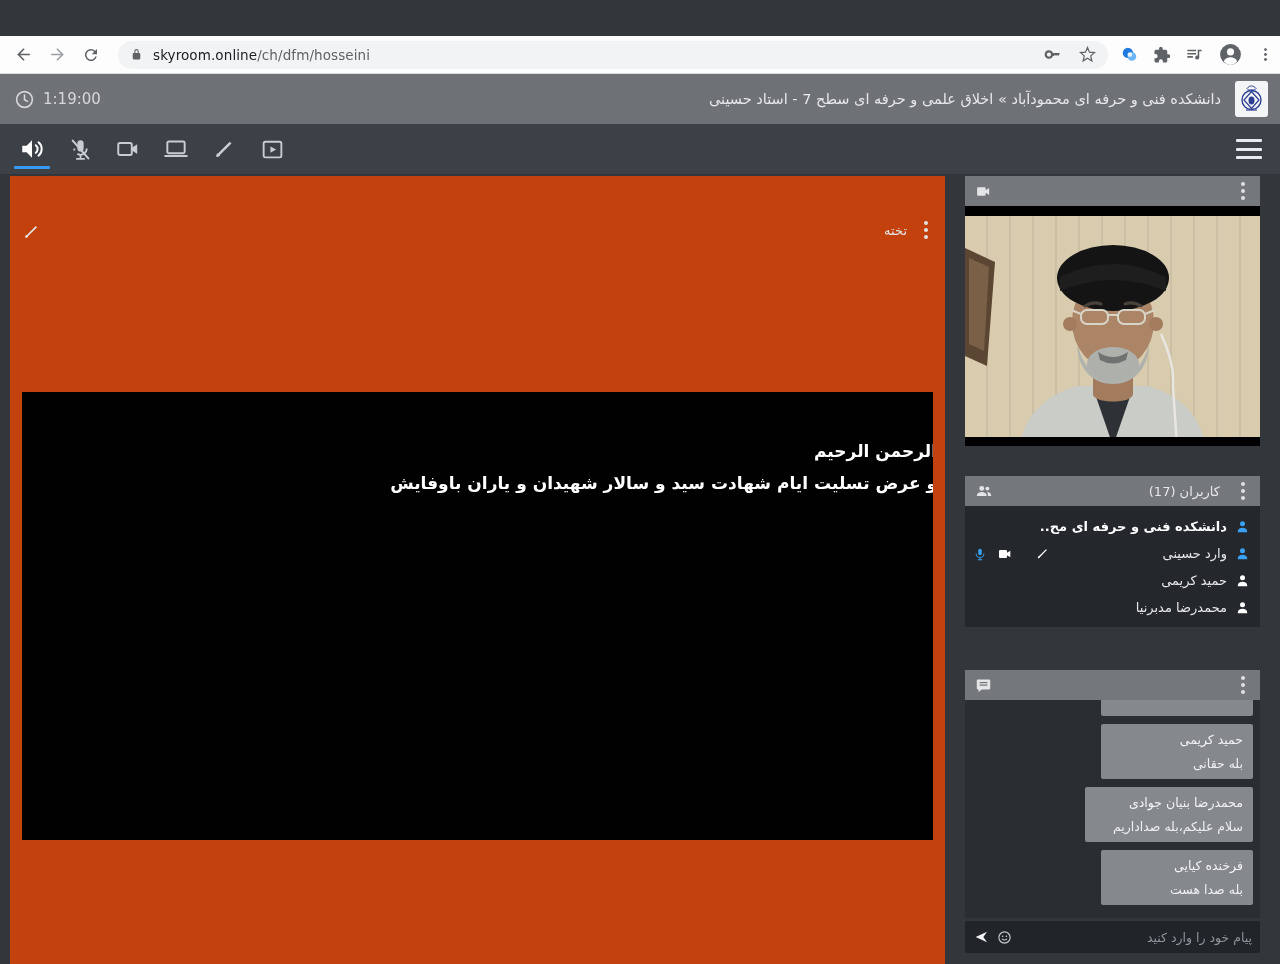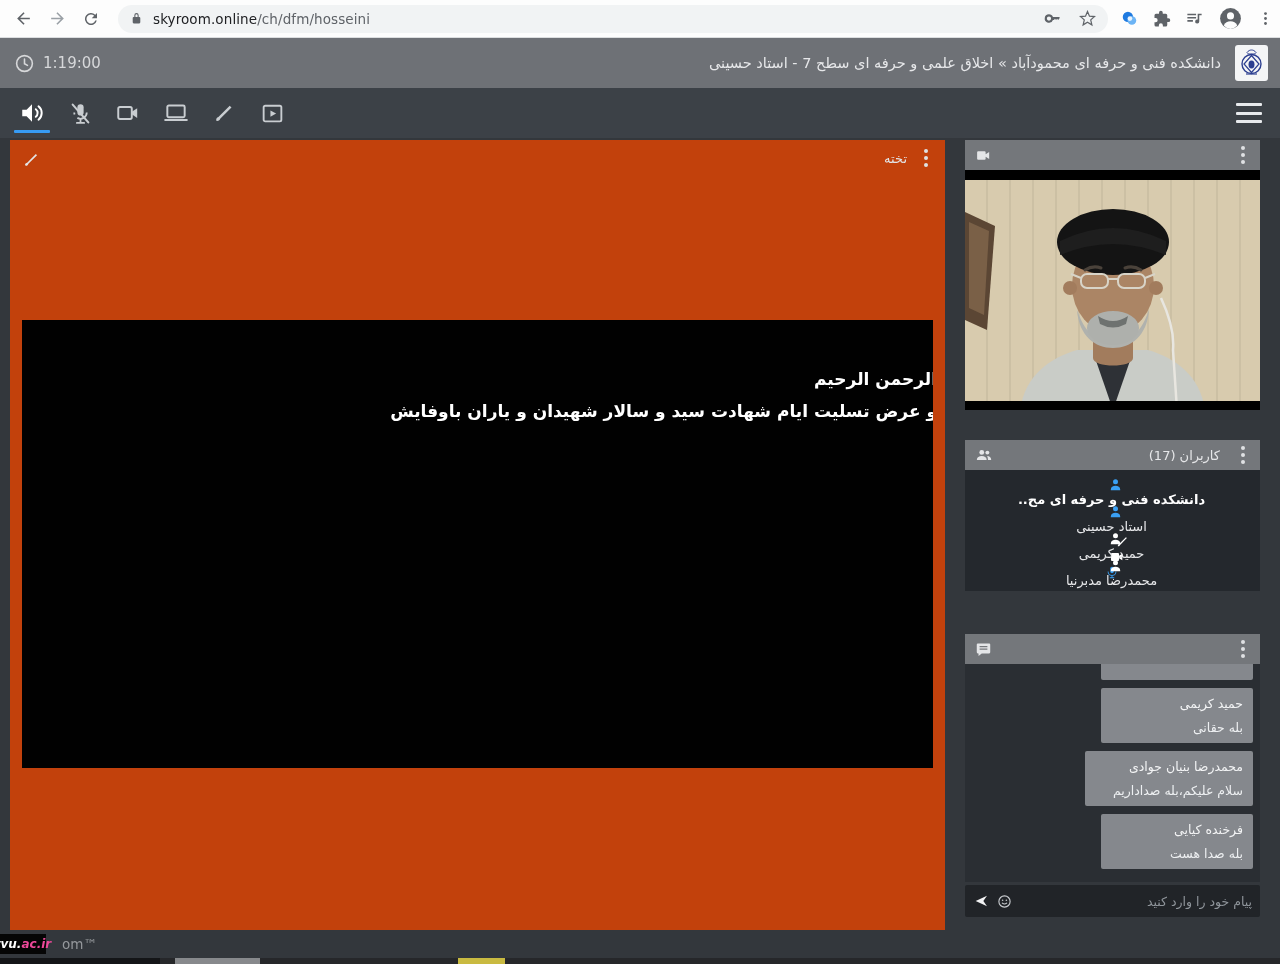--- a/index.html
+++ b/index.html
@@ -1,18 +1,18 @@
 <!DOCTYPE html>
 <html><head>
 <meta charset="utf-8">
 <style>
   * { margin:0; padding:0; box-sizing:border-box; }
   html,body { width:1280px; height:964px; font-family:"DejaVu Sans", sans-serif; }
   #app { position:relative; width:1280px; height:964px; background:#33373c; overflow:hidden; }
-  .abs { position:absolute; }
+  .abs { position:absolute;margin-top:36px; }
   .ic { display:inline-flex; align-items:center; justify-content:center; }
   .ic svg { display:block; }
 
   
   .browser { left:0; top:0; width:1280px; height:38px; background:#fdfdfd; border-bottom:1px solid #dcdee0; display:flex; align-items:center; }
   .nav-ic { width:34px; height:30px; display:flex; align-items:center; justify-content:center; color:#5f6368; }
   .nav-ic.dim { color:#9aa0a6; }
   .omnibox { margin-left:10px; width:990px; height:28px; background:#f1f3f4; border-radius:14px; display:flex; align-items:center; padding:0 12px; }
   .omnibox .url { font-size:13.5px; margin-left:10px; color:#202124; letter-spacing:.1px; }
   .omnibox .url .path { color:#5f6368; }
@@ -50,21 +50,21 @@
   .panel-hdr .spacer { flex:1; }
   .kebab { width:18px; display:flex; flex-direction:column; align-items:center; gap:3px; cursor:pointer; }
   .kebab i { width:4px; height:4px; border-radius:50%; background:#dfe1e3; }
 
   .vid-panel { left:965px; top:140px; width:295px; }
   .vid-area { width:295px; height:240px; background:#000; }
 
   .users-panel { left:965px; top:440px; width:295px; }
   .users-panel .title { font-size:13px; direction:rtl; margin-right:8px;text-align:center; }
   .user-list { background:#24282d; padding:7px 0 6px; direction:rtl; }
-  .user-row { height:27px; display:flex; align-items:center; padding:0 10px 0 8px; color:#e6e7e9; font-size:13px;flex-direction:column; }
+  .user-row { height:27px; display:flex; align-items:center; padding:0 10px 0 8px; color:#e6e7e9; font-size:13px; }
   .user-row .uic { margin-left:8px; }
   .user-row.host { color:#ffffff; font-weight:bold; }
   .user-row .spacer { flex:1; }
   .blue { color:#3aa0f4; }
   .white { color:#ffffff; }
 
   .chat-panel { left:965px; top:634px; width:295px; }
   .chat-msgs { height:218px; background:#2a2e33; overflow:hidden; direction:rtl; padding:0 7px; }
   .bubble { background:#85888d; border-radius:2px; padding:8px 10px; margin-bottom:8px; margin-left:auto 0; }
   .bubble .sender { font-size:12.5px; color:#f3f4f5; }
@@ -337,21 +337,21 @@
         </span>
         <span>دانشکده فنی و حرفه ای مح..</span>
       </div>
       <div class="user-row">
         <span class="uic ic blue">
           <svg width="15" height="15" viewBox="0 0 24 24" fill="currentColor">
               <circle cx="12" cy="7.5" r="4"></circle>
               <path d="M4.5 20c0-4 3.4-6 7.5-6s7.5 2 7.5 6v1h-15z"></path>
             </svg>
         </span>
-        <span>استاد حسینی</span>
+        <span>وارد حسینی</span>
         <span class="spacer"></span>
         <span class="ic white" style="margin-left:22px">
           <svg width="15" height="15" viewBox="0 0 24 24" fill="currentColor">
               <path d="M4.5 19.5c2-.1 3.2-.7 3.6-2.1L19 6.5 17.5 5 6.5 16c-1.4.4-2 1.6-2 3.5z"></path>
             </svg>
         </span>
         <span class="ic white" style="margin-left:10px">
           <svg width="16" height="16" viewBox="0 0 24 24" fill="currentColor">
               <path d="M3 7.5A1.5 1.5 0 0 1 4.5 6h9A1.5 1.5 0 0 1 15 7.5v2.6l5-3.1v10l-5-3.1v2.6a1.5 1.5 0 0 1-1.5 1.5h-9A1.5 1.5 0 0 1 3 16.5v-9z"></path>
             </svg>

